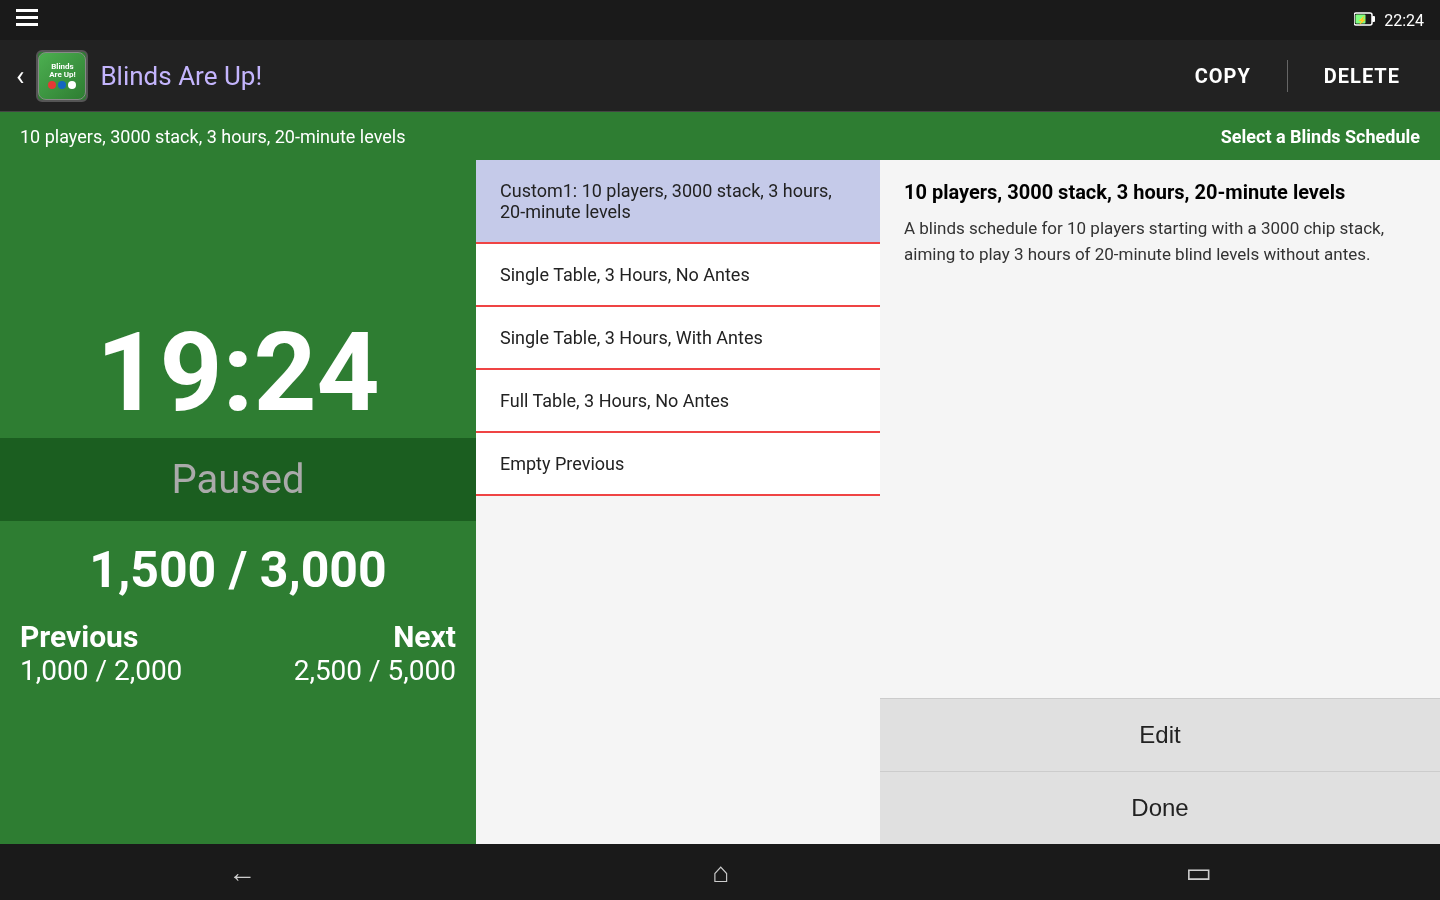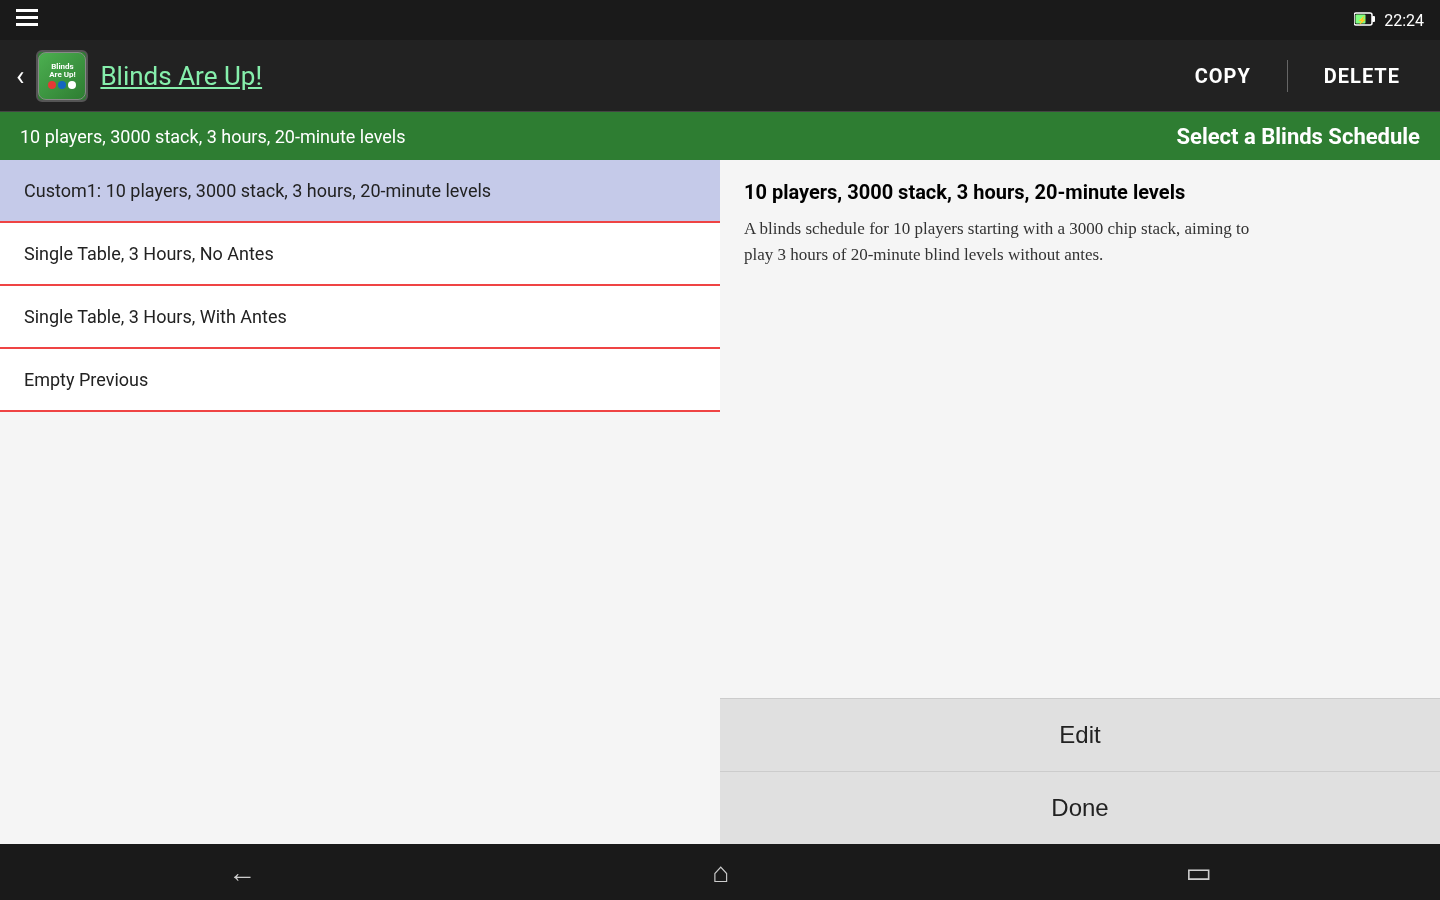--- a/index.html
+++ b/index.html
@@ -63,25 +63,24 @@
       justify-content: center;
       margin-right: 12px;
       font-size: 10px;
       color: #fff;
       text-align: center;
       line-height: 1.2;
       font-weight: bold;
       overflow: hidden;
     }
     #toolbar .app-title {
-      color: #86efac;
+      color: #c4b5fd;
       font-size: 26px;
       font-weight: normal;
       flex: 1;
-      text-decoration: underline;
     }
     #toolbar .toolbar-actions {
       display: flex;
       align-items: center;
       gap: 12px;
     }
     #toolbar .toolbar-btn {
       color: #fff;
       font-size: 20px;
       font-weight: bold;
@@ -104,21 +103,21 @@
       align-items: center;
       padding: 0 20px;
     }
     #subtitle-bar .left-text {
       color: #fff;
       font-size: 18px;
       flex: 1;
     }
     #subtitle-bar .right-text {
       color: #fff;
-      font-size: 22px;
+      font-size: 18px;
       font-weight: bold;
     }
 
     
     #main-content {
       display: flex;
       width: 100%;
       height: calc(900px - 40px - 72px - 48px - 56px);
     }
 
@@ -212,21 +211,20 @@
     #description-panel .desc-title {
       font-size: 20px;
       font-weight: bold;
       color: #000;
       margin-bottom: 12px;
     }
     #description-panel .desc-body {
       font-size: 17px;
       color: #333;
       line-height: 1.5;
-      font-family: Liberation Serif, serif;
     }
 
     
     #right-panel-inner {
       display: flex;
       flex: 1;
       overflow: hidden;
     }
 
     
@@ -345,28 +343,44 @@
   </div>
 </div>
 
 <div id="subtitle-bar">
   <span class="left-text">10 players, 3000 stack, 3 hours, 20-minute levels</span>
   <span class="right-text">Select a Blinds Schedule</span>
 </div>
 
 <div id="main-content">
 
+  <div id="left-panel">
+    <div id="timer-display">19:24</div>
+    <div id="paused-display">Paused</div>
+    <div id="blinds-display">1,500 / 3,000</div>
+    <div id="nav-row">
+      <div id="nav-previous">
+        <div class="nav-label">Previous</div>
+        <div class="nav-value">1,000 / 2,000</div>
+      </div>
+      <div id="nav-next">
+        <div class="nav-label">Next</div>
+        <div class="nav-value">2,500 / 5,000</div>
+      </div>
+    </div>
+  </div>
 
   <div id="right-panel">
     <div id="right-panel-inner">
 
       <div id="schedule-list">
       <div class="schedule-item selected">Custom1: 10 players, 3000 stack, 3 hours, 20-minute levels</div>
           <div class="schedule-item">Single Table, 3 Hours, No Antes</div>
           <div class="schedule-item">Single Table, 3 Hours, With Antes</div>
+          <div class="schedule-item">Full Table, 3 Hours, No Antes</div>
           <div class="schedule-item">Empty Previous</div>
         </div>
 
       <div id="right-description-and-actions">
         <div id="description-panel">
           <div class="desc-title">10 players, 3000 stack, 3 hours, 20-minute levels</div>
           <div class="desc-body">A blinds schedule for 10 players starting with a 3000 chip stack, aiming to play 3 hours of 20-minute blind levels without antes.</div>
         </div>
         <div id="action-buttons">
         <button class="action-btn">Edit</button>

